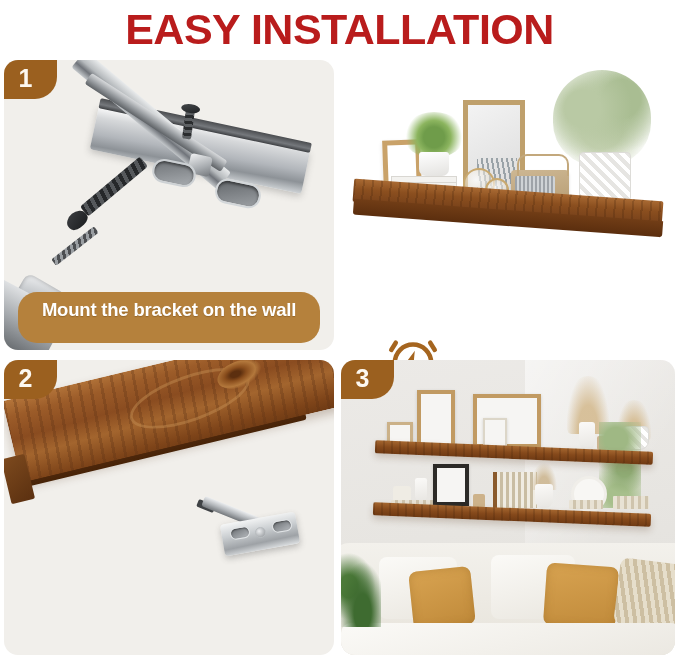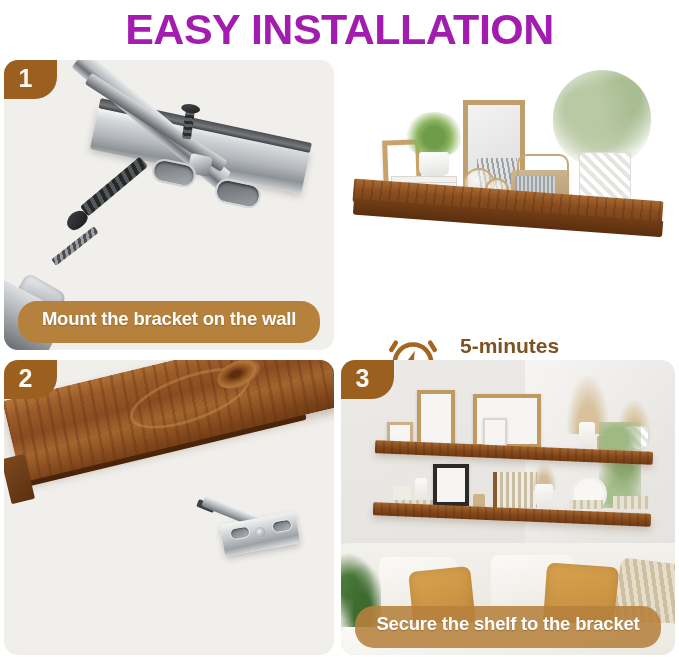--- a/index.html
+++ b/index.html
@@ -16,21 +16,21 @@
     position: relative;
   }
 
   
   .page-title {
     width: 100%;
     text-align: center;
     font-size: 43px;
     line-height: 54px;
     font-weight: bold;
-    color: #a21caf;
+    color: #b91c1c;
     letter-spacing: -0.5px;
     padding-top: 2px;
     box-sizing: border-box;
     white-space: nowrap;
     font-family: "Liberation Sans", sans-serif;
   }
 
   
   .grid {
     position: absolute;
@@ -75,21 +75,21 @@
     padding-right: 10px;
   }
   .badge.on-photo { border-radius: 10px 0 22px 0; }
 
   
   .caption {
     position: absolute;
     left: 14px;
     right: 14px;
     bottom: 7px;
-    height: 42px;
+    height: 51px;
     border-radius: 19px;
     background: #b5813c;
     color: #ffffff;
     font-size: 18.5px;
     font-weight: bold;
     line-height: 36px;
     text-align: center;
     z-index: 7;
     letter-spacing: -0.2px;
     white-space: nowrap;
@@ -524,24 +524,20 @@
         <g fill="none" stroke="#a5651f" stroke-width="5" stroke-linecap="round">
           <circle cx="32" cy="36" r="20"></circle>
           <path d="M13 14 L8 22"></path>
           <path d="M51 14 L56 22"></path>
           <path d="M20 54 L15 61"></path>
           <path d="M44 54 L49 61"></path>
         </g>
         <path d="M34 23 L22 39 L30 39 L28 50 L41 33 L33 33 Z" fill="#a5651f"></path>
       </svg>
     </div>
-    <div class="feature-text">
-      <span class="l1">5-minutes</span>
-      <span class="l2">quick installation</span>
-    </div>
   </div>
 
   <div class="cell cell-bl">
     <div class="panel panel-gray">
 
       <div class="art">
         <div class="wood-edge"></div>
         <div class="wood-board">
           <div class="wood-grain-swirl"></div>
           <div class="wood-knot"></div>
@@ -599,17 +595,16 @@
           <div class="cushion pillow-white" style="left:158px; top:12px; width:84px; height:64px;"></div>
           <div class="cushion pillow-tan" style="left:78px; top:26px; width:62px; height:58px; transform:rotate(-6deg);"></div>
           <div class="cushion pillow-tan" style="left:212px; top:22px; width:72px; height:62px; transform:rotate(4deg);"></div>
           <div class="cushion pillow-knit" style="left:284px; top:18px; width:64px; height:66px; transform:rotate(7deg);"></div>
           <div class="cushion pillow-white" style="left:8px; top:80px; width:340px; height:40px; border-radius:10px;"></div>
         </div>
         <div class="plant-left"></div>
       </div>
 
       <div class="badge on-photo">3</div>
-      <div class="caption translucent">Secure the shelf to the bracket</div>
     </div>
   </div>
 
 </div>
 
 </body></html>

